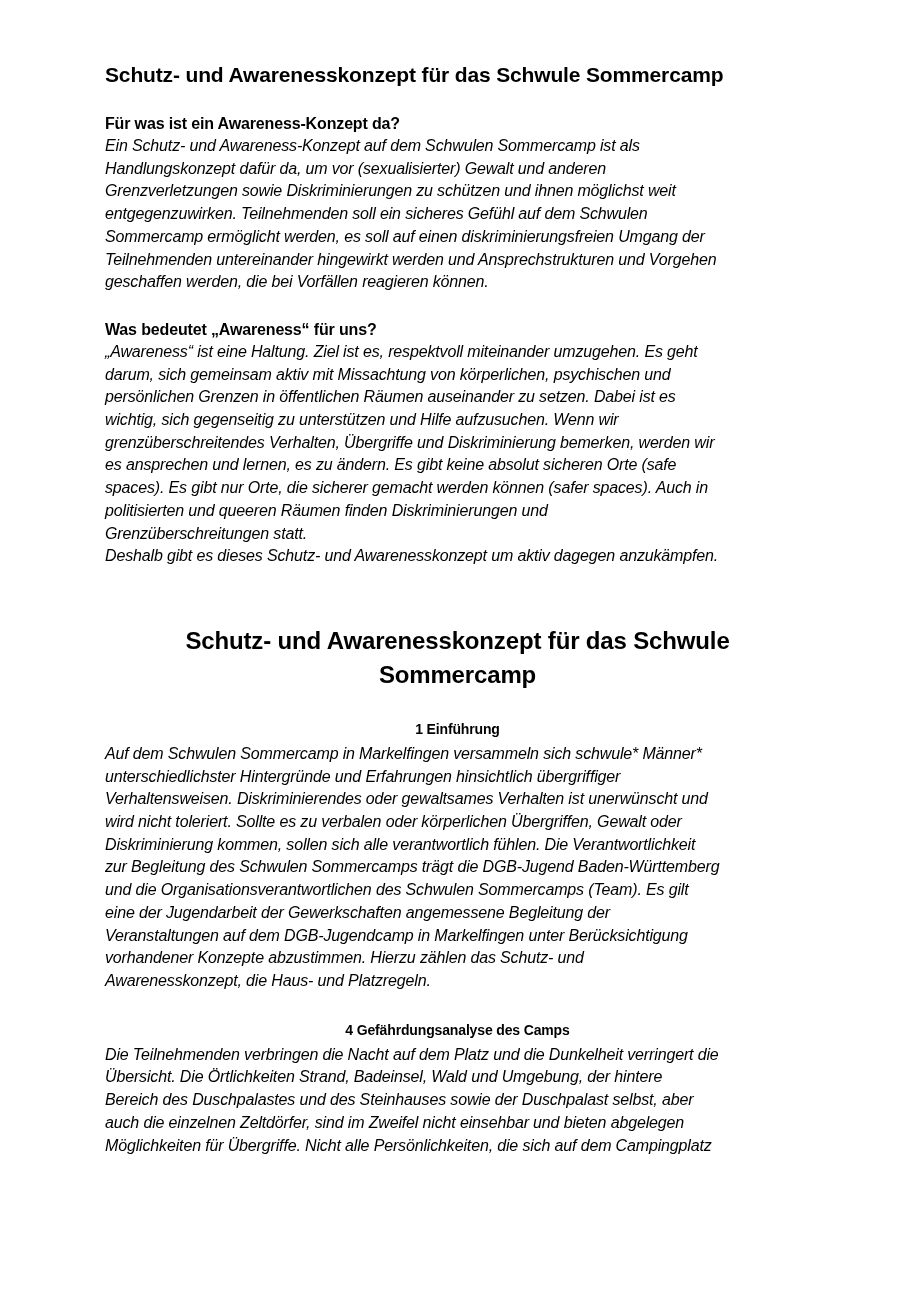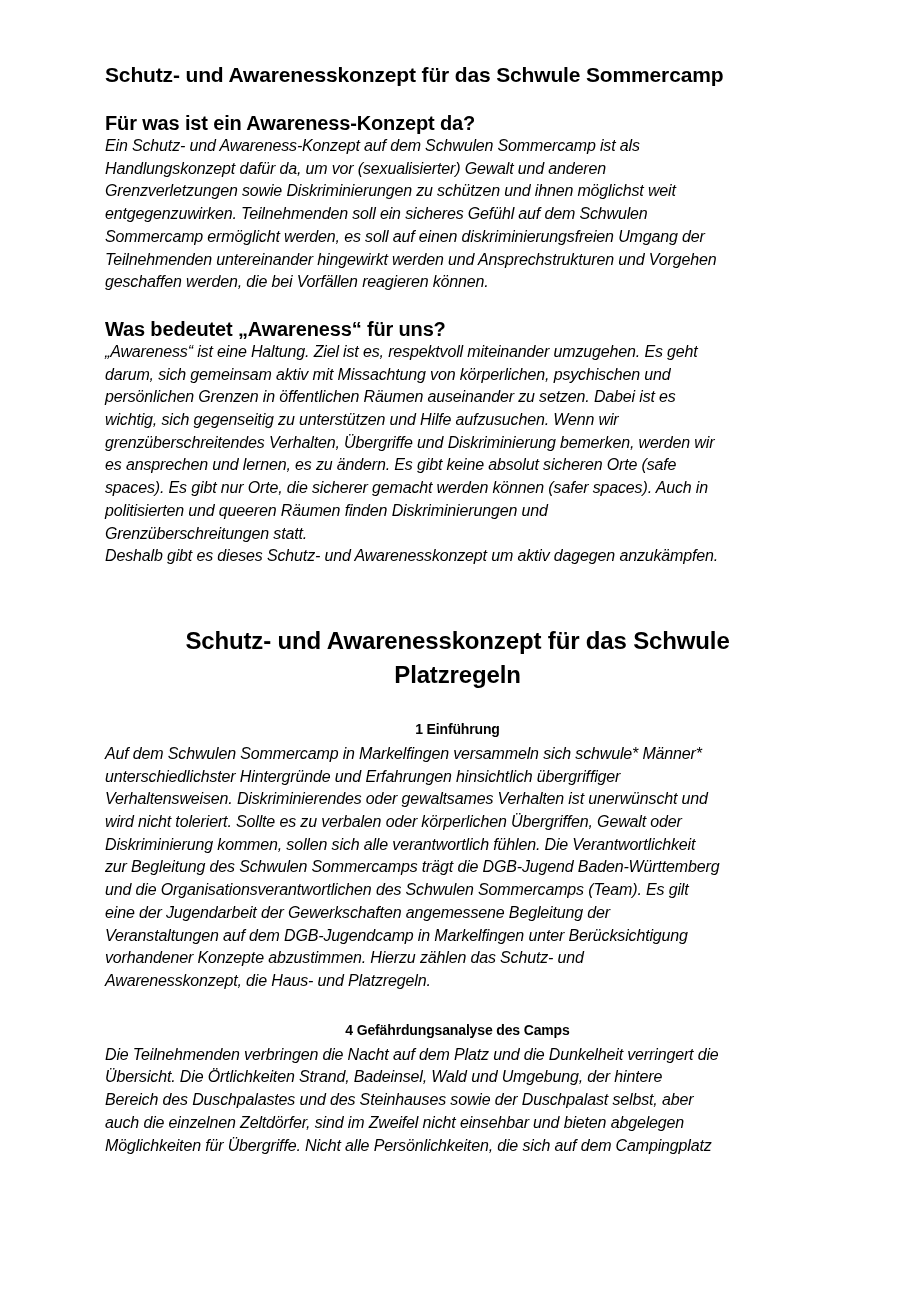--- a/index.html
+++ b/index.html
@@ -18,21 +18,21 @@
     color: #000000;
     letter-spacing: -0.15px;
   }
   .doc-title {
     font-size: 21px;
     font-weight: bold;
     line-height: 27px;
     margin: 0;
   }
   .para-heading {
-    font-size: 20px;
+    font-size: 16px;
     font-weight: bold;
     line-height: 23px;
     margin: 24px 0 0 0;
   }
   .para {
     font-size: 16px;
     line-height: 22.7px;
     margin: 0;
     white-space: pre-line;
     font-style: italic;
@@ -76,21 +76,21 @@
 persönlichen Grenzen in öffentlichen Räumen auseinander zu setzen. Dabei ist es
 wichtig, sich gegenseitig zu unterstützen und Hilfe aufzusuchen. Wenn wir
 grenzüberschreitendes Verhalten, Übergriffe und Diskriminierung bemerken, werden wir
 es ansprechen und lernen, es zu ändern. Es gibt keine absolut sicheren Orte (safe
 spaces). Es gibt nur Orte, die sicherer gemacht werden können (safer spaces). Auch in
 politisierten und queeren Räumen finden Diskriminierungen und
 Grenzüberschreitungen statt.
 Deshalb gibt es dieses Schutz- und Awarenesskonzept um aktiv dagegen anzukämpfen.</p>
 
   <h1 class="center-title">Schutz- und Awarenesskonzept für das Schwule
-Platzregeln</h1>
+Sommercamp</h1>
 
   <h2 class="section-heading">1 Einführung</h2>
   <p class="para">Auf dem Schwulen Sommercamp in Markelfingen versammeln sich schwule* Männer*
 unterschiedlichster Hintergründe und Erfahrungen hinsichtlich übergriffiger
 Verhaltensweisen. Diskriminierendes oder gewaltsames Verhalten ist unerwünscht und
 wird nicht toleriert. Sollte es zu verbalen oder körperlichen Übergriffen, Gewalt oder
 Diskriminierung kommen, sollen sich alle verantwortlich fühlen. Die Verantwortlichkeit
 zur Begleitung des Schwulen Sommercamps trägt die DGB-Jugend Baden-Württemberg
 und die Organisationsverantwortlichen des Schwulen Sommercamps (Team). Es gilt
 eine der Jugendarbeit der Gewerkschaften angemessene Begleitung der

